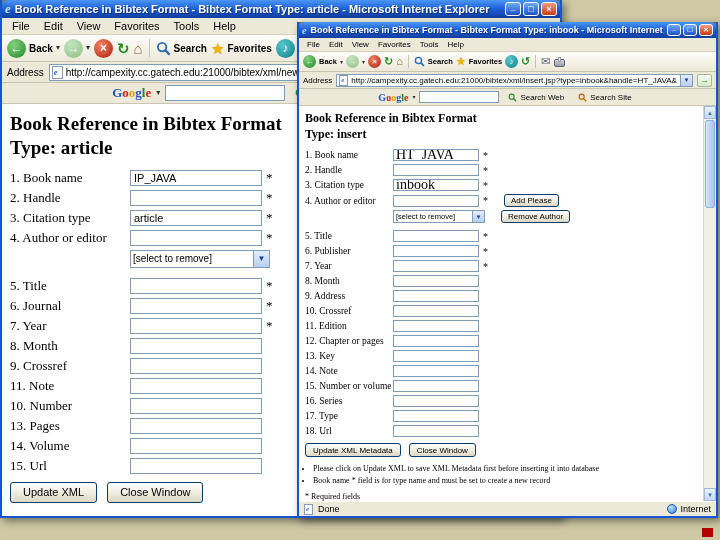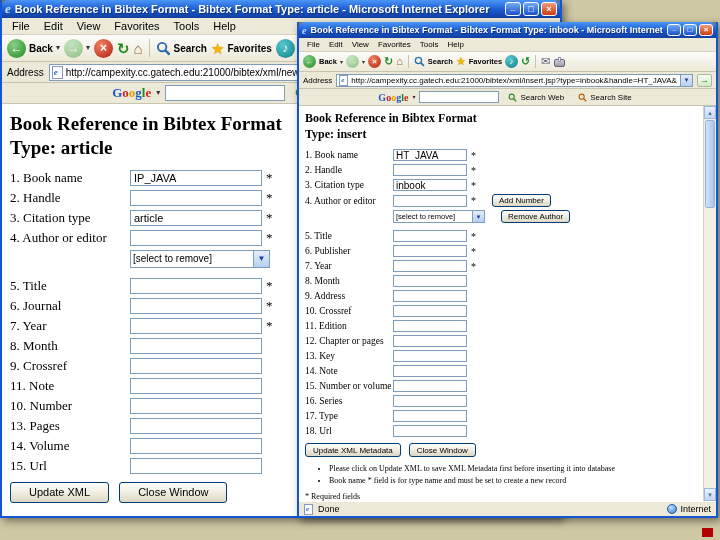--- a/index.html
+++ b/index.html
@@ -129,39 +129,39 @@
   .front-win .page-heading { font-size:12px; line-height:1.3; margin:2px 0 7px; }
   .page-heading .hl { display:block; }
   .frow { display:flex; align-items:center; }
   .back-win  .frow { margin-bottom:4px; }
   .front-win .frow { margin-bottom:3px; }
   .flabel { flex:none; }
   .back-win  .flabel { width:120px; font-size:13px; }
   .front-win .flabel { width:88px; font-size:9.5px; }
   .finput { border:1px solid #7F9DB9; font-family:"Liberation Sans",sans-serif; color:#000; }
   .back-win  .finput { width:132px; height:16px; font-size:11px; padding:0 3px; }
-  .front-win .finput { width:74px; height:12px; font-size:10px; padding:0 2px; }
+  .front-win .finput { width:86px; height:12px; font-size:14px; padding:0 2px;font-family:Liberation Serif, serif; }
   .freq { margin-left:4px; }
   .back-win  .freq { font-size:13px; }
   .front-win .freq { font-size:10px; }
   .fselect { display:inline-flex; align-items:center; background:#fff; border:1px solid #7F9DB9;
              font-family:"Liberation Sans",sans-serif; }
   .back-win  .fselect { width:140px; height:18px; font-size:10px; }
   .front-win .fselect { width:92px; height:13px; font-size:7.5px; }
   .fselect-text { flex:1; padding:0 2px; white-space:nowrap; overflow:hidden; }
   .vgap { height:6px; } .front-win .vgap { height:4px; }
   .xpbtn { font-family:"Liberation Sans",sans-serif; border:1px solid #003C74; border-radius:3px;
            background:linear-gradient(180deg,#FFFFFF,#F2EFE4 45%,#DDD8C4); color:#000; cursor:default; }
-  .back-win  .xpbtn { font-size:11px; height:21px; padding:0 18px; }
+  .back-win  .xpbtn { font-size:11px; height:21px; padding:0 12px; }
   .front-win .xpbtn { font-size:8px; height:14px; padding:0 7px; }
   .front-win .xpbtn.side { margin-left:16px; height:13px; padding:0 6px; }
   .btn-row { display:flex; }
   .back-win  .btn-row { gap:10px; margin-top:8px; }
   .front-win .btn-row { gap:8px; margin-top:6px; }
-  .notes { margin:6px 0 0 24px; font-size:8px; line-height:1.5; }
+  .notes { margin:6px 0 0 8px; font-size:8px; line-height:1.5; }
   .req-note { font-size:8px; margin-top:5px; }
 
   
   .vscroll { width:13px; background:#F2F0E4; border-left:1px solid #D8D4C0; display:flex;
              flex-direction:column; flex:none; }
   .varrow { height:13px; background:linear-gradient(#EAF1FC,#C6D6F0); border:1px solid #9EBAE0;
             color:#4A6FA5; font-size:6px; display:flex; align-items:center; justify-content:center; flex:none; }
   .varrow.up::before { content:"▲"; } .varrow.down::before { content:"▼"; }
   .vthumb { height:88px; margin:1px; background:linear-gradient(90deg,#D5E2F7,#A8C4EC);
             border:1px solid #8FB0DC; border-radius:2px; flex:none; }
@@ -511,21 +511,21 @@
               <div class="frow">
                 <span class="flabel">3. Citation type</span>
                 <input class="finput" value="inbook" style="">
                 <span class="freq">*</span>
               </div>
             </div>
           <div class="frow">
             <span class="flabel">4. Author or editor</span>
             <input class="finput" style="">
             <span class="freq">*</span>
-            <button class="xpbtn side">Add Number</button>
+            <button class="xpbtn side">Add Please</button>
           </div>
           <div class="frow">
             <span class="flabel"></span>
             <span class="fselect">
               <span class="fselect-text">[select to remove]</span>
               <span class="fselect-arrow"></span>
             </span>
             <button class="xpbtn side">Remove Author</button>
           </div>
           <div class="vgap"></div>

